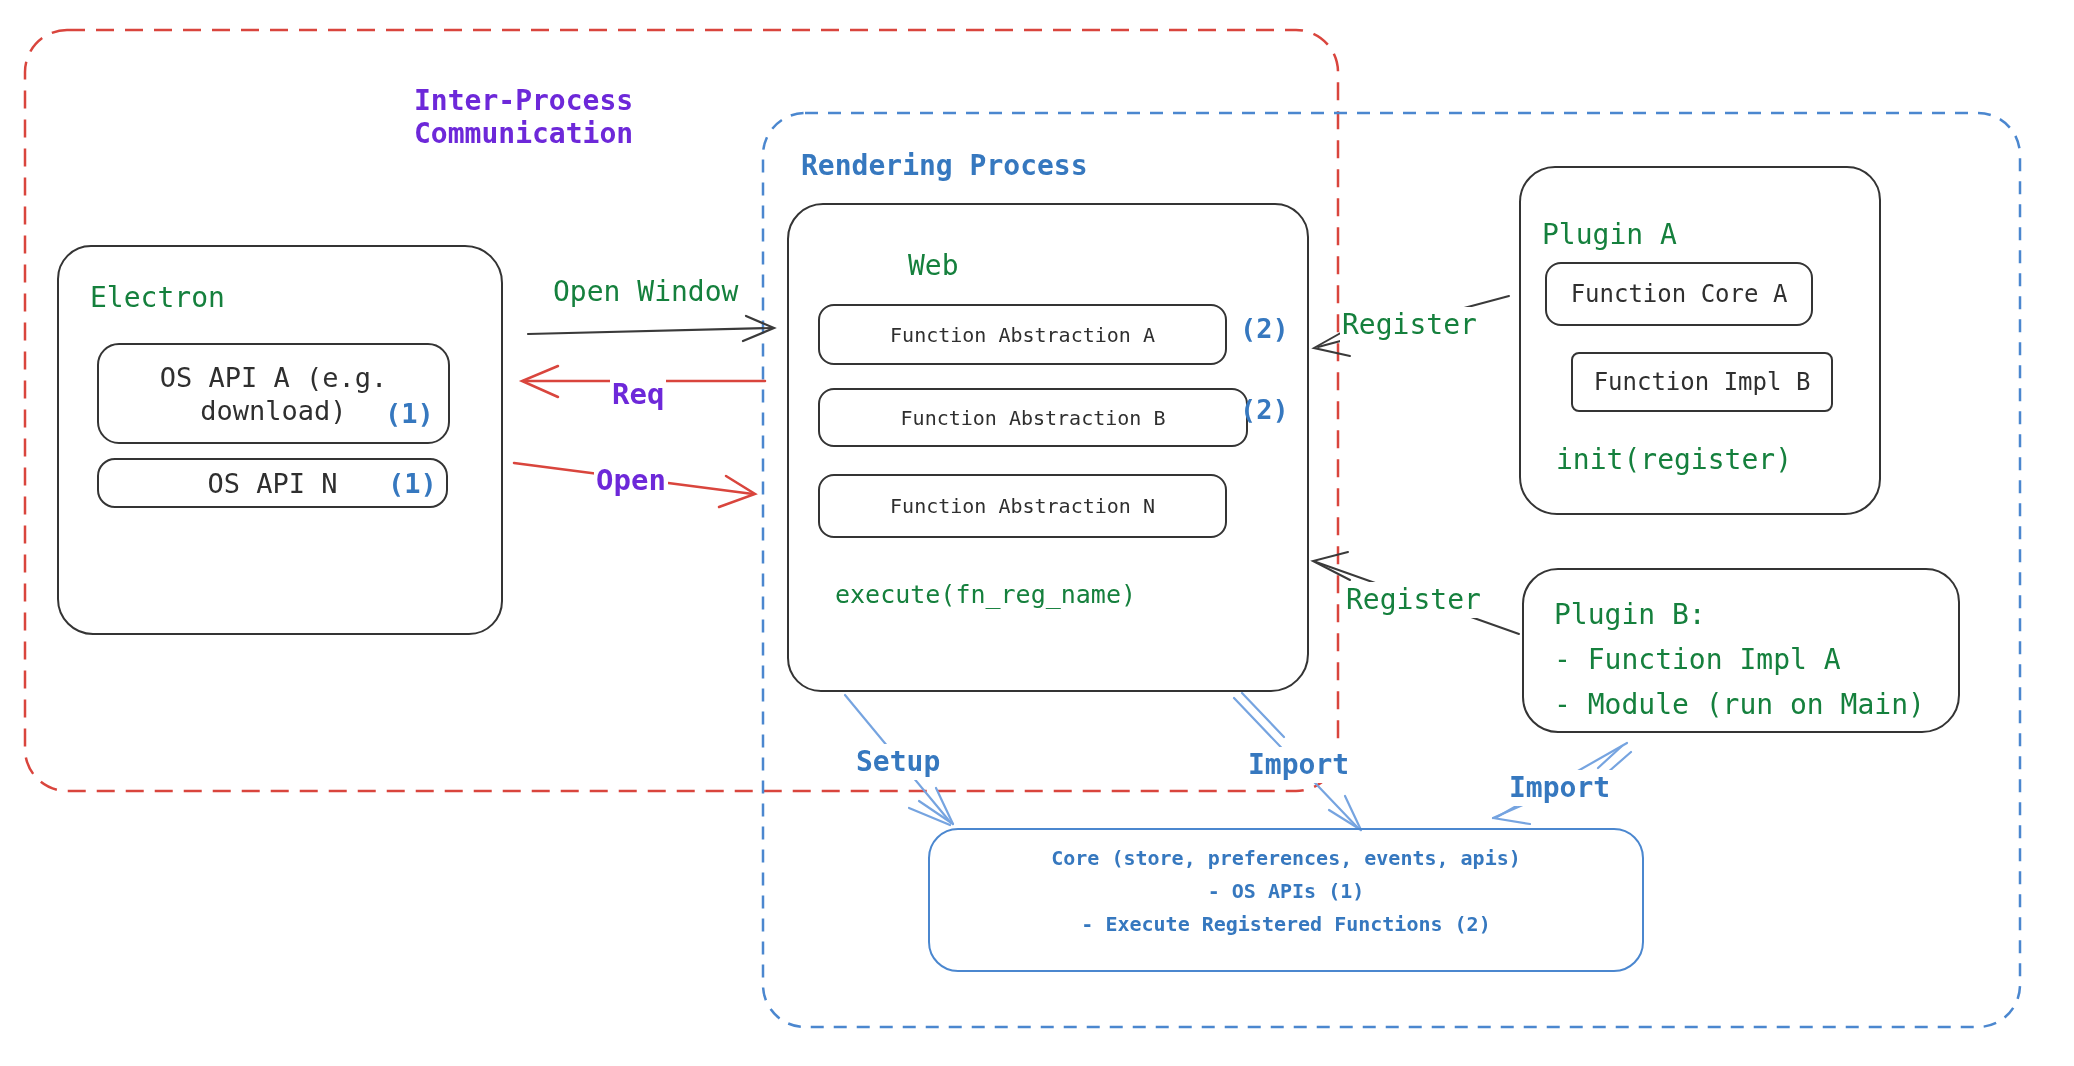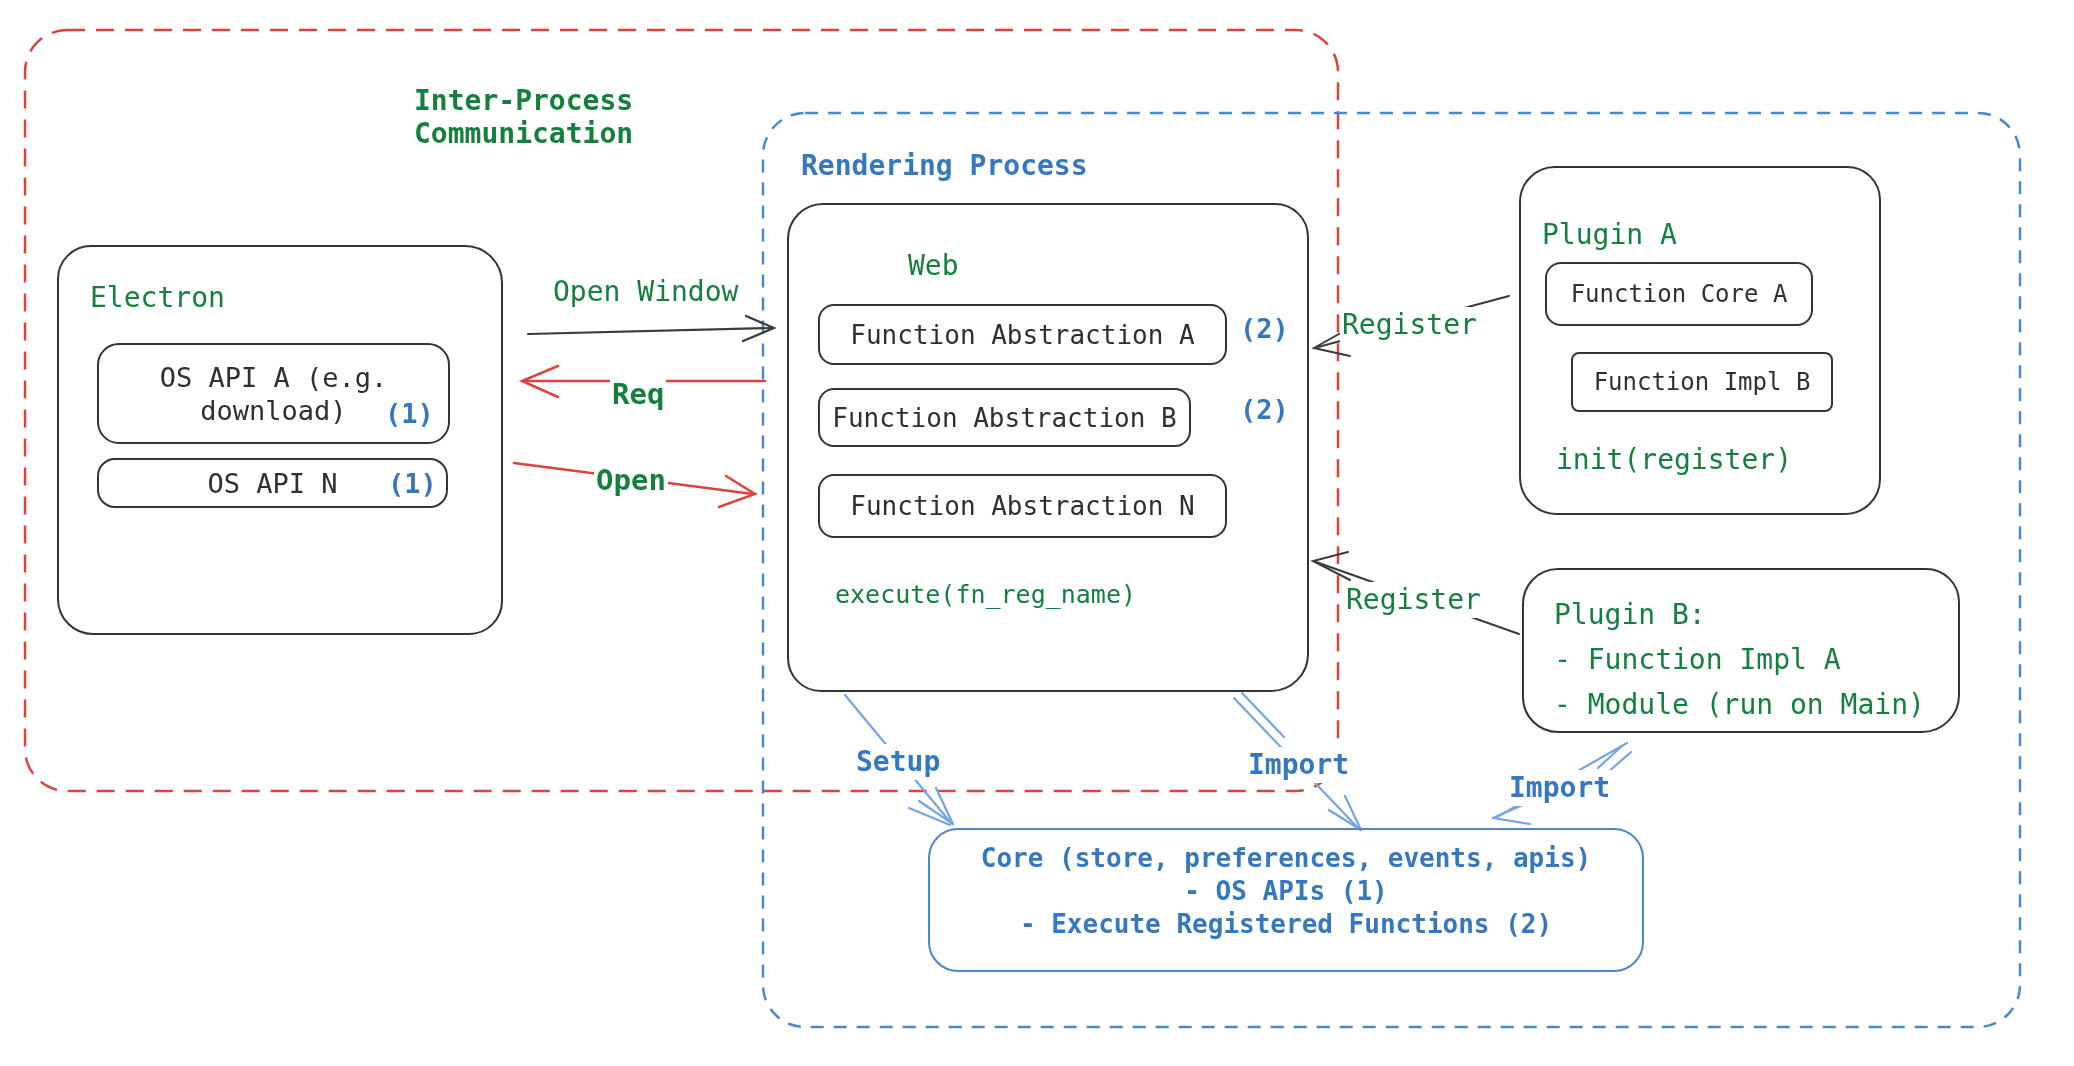--- a/index.html
+++ b/index.html
@@ -5,37 +5,37 @@
   html,body { margin:0; padding:0; background:#ffffff; }
   .canvas {
     position:relative; width:2074px; height:1066px; background:#ffffff;
     font-family:"DejaVu Sans Mono","Liberation Mono",monospace;
     color:#2f2f2f; overflow:hidden;
   }
   svg.layer { position:absolute; left:0; top:0; z-index:1; }
   .box { position:absolute; z-index:2; border:2.5px solid #343434; background:transparent; box-sizing:border-box; }
   .cbox { display:flex; align-items:center; justify-content:center; text-align:center; }
   .lbl { position:absolute; z-index:3; white-space:pre-line; line-height:1.2; }
-  .red   { color:#15803d; font-weight:bold; }
+  .red   { color:#6d28d9; font-weight:bold; }
   .blue  { color:#3678bf; font-weight:bold; }
   .black { color:#15803d; }
   .wbg { background:#ffffff; padding:1px 2px; }
   .f28 { font-size:28px; }
   .f27 { font-size:27px; }
-  .f26 { font-size:26px; }
+  .f26 { font-size:20px; }
   .f25 { font-size:25px; }
   .f24 { font-size:24px; }
   .f29 { font-size:29px; }
 
   #electron-box { left:57px;  top:245px; width:446px; height:390px; border-radius:34px 38px 34px 36px; }
   #osapi-a-box  { left:97px;  top:343px; width:353px; height:101px; border-radius:22px; border-width:2px; line-height:33px; }
   #osapi-n-box  { left:97px;  top:458px; width:351px; height:50px;  border-radius:18px; border-width:2px; }
   #web-box      { left:787px; top:203px; width:522px; height:489px; border-radius:36px 34px 38px 34px; }
   #fa-a-box     { left:818px; top:304px; width:409px; height:61px; border-radius:16px; border-width:2px; }
-  #fa-b-box     { left:818px; top:388px; width:373px; height:59px; border-radius:16px; border-width:2px; }
+  #fa-b-box     { left:818px; top:388px; width:430px; height:59px; border-radius:16px; border-width:2px; }
   #fa-n-box     { left:818px; top:474px; width:409px; height:64px; border-radius:16px; border-width:2px; }
   #plugin-a-box { left:1519px; top:166px; width:362px; height:349px; border-radius:36px 34px 36px 38px; }
   #impl-a-box   { left:1545px; top:262px; width:268px; height:64px; border-radius:16px; border-width:2px; }
   #impl-b-box   { left:1547px; top:352px; width:262px; height:60px; border-radius:8px; border-width:2px;margin-left:24px; }
   #plugin-b-box { left:1522px; top:568px; width:438px; height:165px; border-radius:36px 34px 38px 36px; }
   #core-box     { left:928px; top:828px; width:716px; height:144px; border-radius:30px;
                   border:2.5px solid #4b87cf; padding-top:12px; box-sizing:border-box; }
 
   .badge { position:absolute; z-index:3; color:#3678bf; font-weight:bold; }
 </style>

